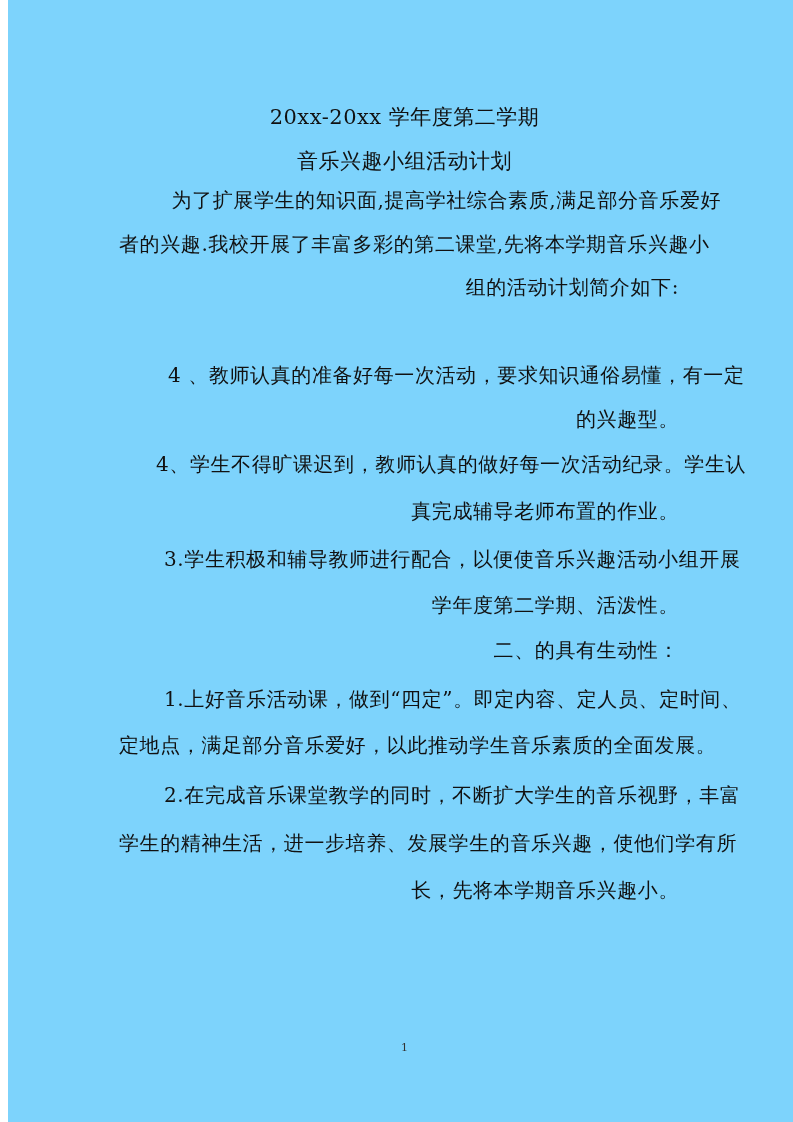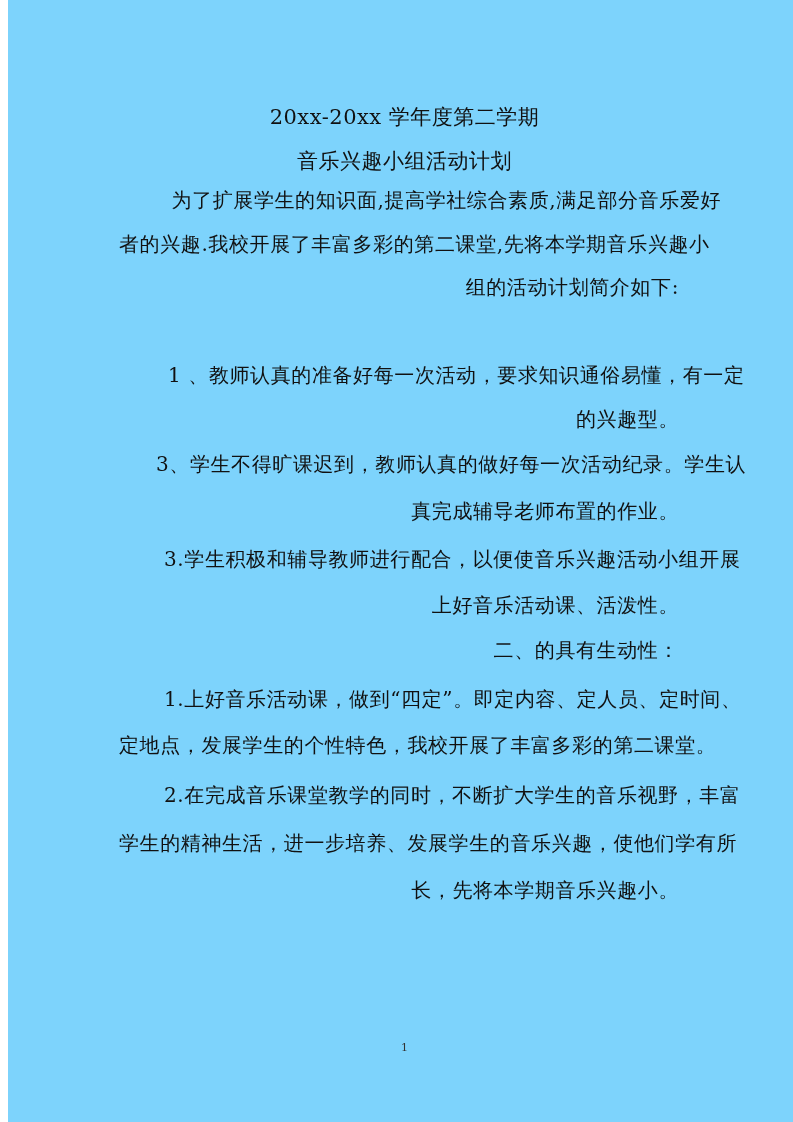--- a/index.html
+++ b/index.html
@@ -33,39 +33,39 @@
   <div class="title" style="top:148px;">音乐兴趣小组活动计划</div>
 
   <div>
     <div class="line" style="top:187px; left:153px;">为了扩展学生的知识面,提高学社综合素质,满足部分音乐爱好</div>
     <div class="line" style="top:231px;">者的兴趣.我校开展了丰富多彩的第二课堂,先将本学期音乐兴趣小</div>
     <div class="line" style="top:274px;">组的活动计划简介如下:</div>
   </div>
 
 
   <div>
-    <div class="line" style="top:362px; left:160px;">1 、教师认真的准备好每一次活动，要求知识通俗易懂，有一定</div>
+    <div class="line" style="top:362px; left:160px;">4 、教师认真的准备好每一次活动，要求知识通俗易懂，有一定</div>
     <div class="line" style="top:406px;">的兴趣型。</div>
   </div>
 
   <div>
-    <div class="line" style="top:451px; left:148px;">3、学生不得旷课迟到，教师认真的做好每一次活动纪录。学生认</div>
+    <div class="line" style="top:451px; left:148px;">4、学生不得旷课迟到，教师认真的做好每一次活动纪录。学生认</div>
     <div class="line" style="top:498px;">真完成辅导老师布置的作业。</div>
   </div>
 
   <div>
     <div class="line" style="top:546px; left:156px;">3.学生积极和辅导教师进行配合，以便使音乐兴趣活动小组开展</div>
-    <div class="line" style="top:592px;">上好音乐活动课、活泼性。</div>
+    <div class="line" style="top:592px;">学年度第二学期、活泼性。</div>
   </div>
 
   <div class="line" style="top:637px;">二、的具有生动性：</div>
 
   <div>
     <div class="line" style="top:686px; left:156px;">1.上好音乐活动课，做到“四定”。即定内容、定人员、定时间、</div>
-    <div class="line" style="top:732px;">定地点，发展学生的个性特色，我校开展了丰富多彩的第二课堂。</div>
+    <div class="line" style="top:732px;">定地点，满足部分音乐爱好，以此推动学生音乐素质的全面发展。</div>
   </div>
 
   <div>
     <div class="line" style="top:782px; left:156px;">2.在完成音乐课堂教学的同时，不断扩大学生的音乐视野，丰富</div>
     <div class="line" style="top:830px;">学生的精神生活，进一步培养、发展学生的音乐兴趣，使他们学有所</div>
     <div class="line" style="top:877px;">长，先将本学期音乐兴趣小。</div>
   </div>
 
   <div class="footer">1</div>
 </div>

